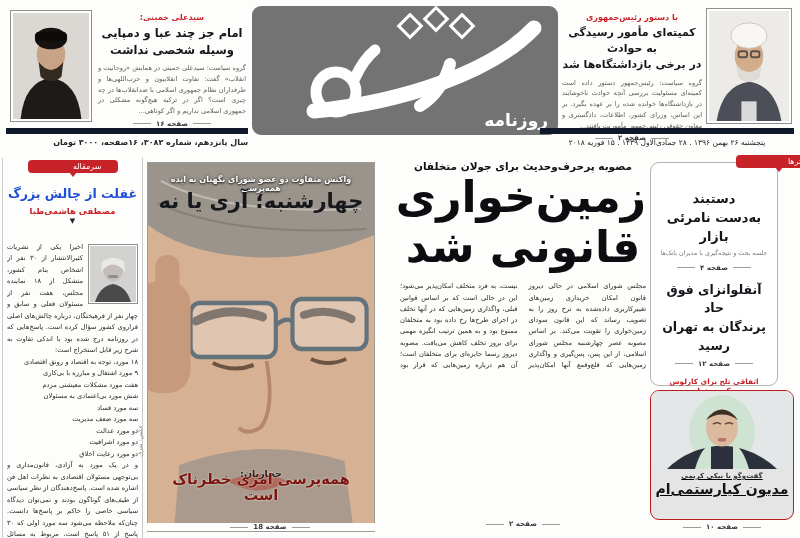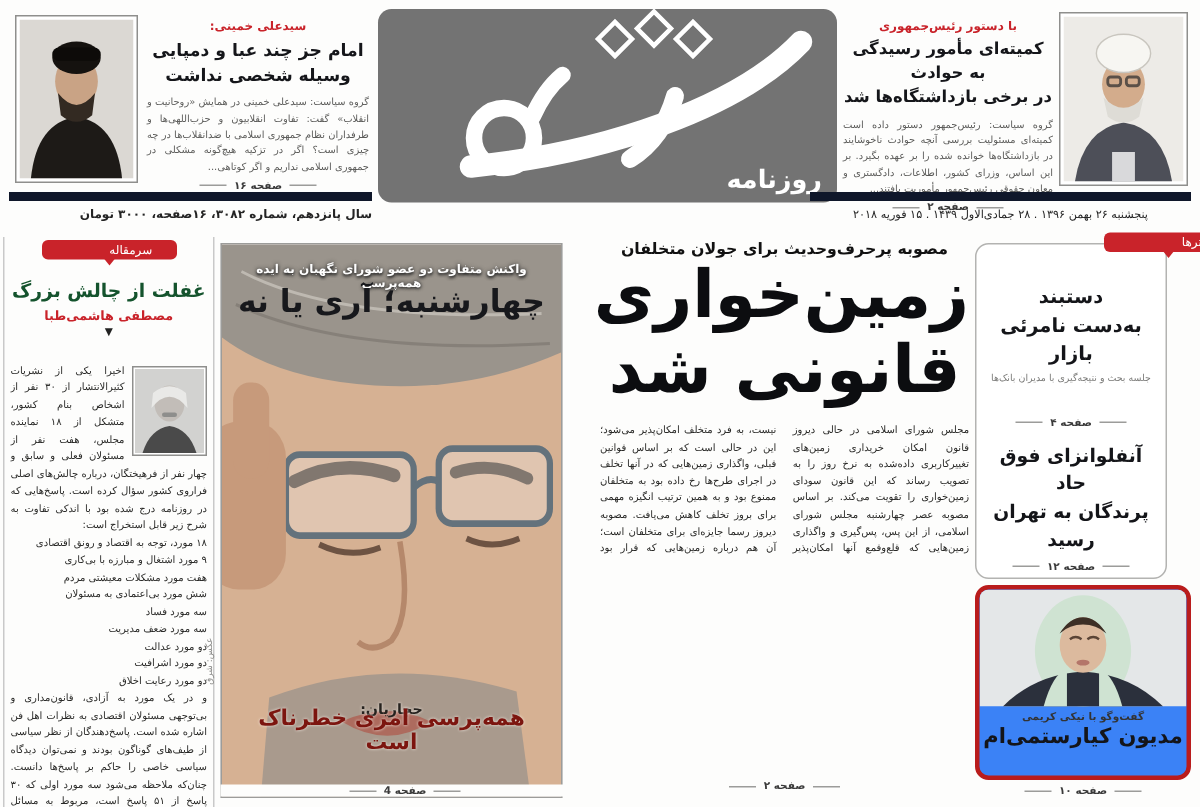--- a/index.html
+++ b/index.html
@@ -24,21 +24,21 @@
   
   .rtab{position:relative;background:#c9232a;color:#fff;font-size:8px;font-weight:normal;
         padding:2px 16px;border-radius:4px;}
   .rtab::after{content:"";position:absolute;left:50%;bottom:-4px;transform:translateX(-50%);
         border:4px solid transparent;border-top:5px solid #c9232a;border-bottom:0;}
   .pbadge{display:flex;align-items:center;justify-content:center;gap:5px;
         font-size:7px;font-weight:bold;color:#3a3a3a;}
   .pbadge::before,.pbadge::after{content:"";width:18px;height:1px;background:#9c9c9a;}
   
   #editorial{font-size:6.7px;}
-  #editorial .ed-title{font-size:12.5px;font-weight:800;color:#14532d;margin-top:13px;}
+  #editorial .ed-title{font-size:12.5px;font-weight:800;color:#1d4ed8;margin-top:13px;}
   #editorial .ed-author{font-size:8.5px;margin-top:5px;}
   #editorial .ed-arrow{font-size:7px;color:#222;margin-top:1px;}
   #editorial .ed-body{margin-top:5px;line-height:1.72;color:#2a2a28;}
   .ed-portrait{float:right;width:46px;height:56px;margin:2px 0 2px 5px;background:#fff;
         border:1px solid #8f8f8d;padding:1px;box-sizing:content-box;}
   .ed-portrait svg{display:block;width:100%;height:100%;}
   
   .card{border:1px solid #9c9c9a;box-sizing:border-box;overflow:hidden;background:#ddd;}
   .card svg.bgphoto{position:absolute;inset:0;width:100%;height:100%;}
   
@@ -46,21 +46,21 @@
   #lead-title{font-size:44px;font-weight:700;color:#0c0d10;line-height:1.14;letter-spacing:-1px;}
   #lead-body{column-count:2;column-gap:11px;font-size:6.7px;line-height:1.68;color:#282826;
         height:100px;overflow:hidden;margin-top:9px;}
   
   #hlbox{border:1px solid #b3b3b1;border-radius:9px;box-sizing:border-box;background:#fff;}
   .hl-title{font-size:13px;font-weight:900;color:#141519;line-height:1.45;}
   .hl-title2{font-size:12.5px;font-weight:900;color:#141519;line-height:1.5;}
   .hl-sub{font-size:6.3px;color:#787876;margin-top:2px;}
   .hl-kick{font-size:7.3px;margin-top:9px;}
   
-  #karimi-card{border:3px solid #b91c1c;border-radius:9px;box-sizing:border-box;background:#3b82f6;overflow:hidden;}
+  #karimi-card{border:1px solid #b91c1c;border-radius:9px;box-sizing:border-box;background:#e5e5e5;overflow:hidden;text-decoration:underline;}
   #karimi-card svg{display:block;width:100%;height:78px;}
   .kar-kick{font-size:7px;color:#333;font-weight:bold;margin-top:3px;}
   .kar-title{font-size:14px;font-weight:900;color:#141519;margin-top:1px;}
   
   .ref-kick{font-size:8px;font-weight:bold;color:#fff;
         text-shadow:0 0 3px #333,0 1px 2px #222;}
   .ref-title{font-size:21px;font-weight:900;color:#17181c;margin-top:2px;}
   .ref-speaker{font-size:9.5px;font-weight:800;color:#26221e;text-shadow:0 0 2px #f4ede6;}
   .ref-quote{font-size:14.5px;font-weight:900;color:#7c150f;text-shadow:0 0 2px #f4ede6;margin-top:20px;}
   .vcredit{writing-mode:vertical-rl;transform:rotate(180deg);font-size:6px;color:#8c8c8a;}
@@ -180,39 +180,39 @@
       <path d="M176,196 q18,8 38,0" stroke="#6d5343" stroke-width="4" fill="none"></path>
       <path d="M128,198 q9,48 -6,66 q-14,9 -24,1" stroke="#b5886b" stroke-width="4" fill="none"></path>
       <path d="M34,302 Q120,272 212,298 L222,368 H28 Z" fill="#a99a8d"></path>
       <path d="M86,318 q34,-14 64,0 q-30,19 -64,0 Z" fill="#ad6b5e"></path>
     </svg>
     <div class="abs ctr ref-kick" style="left:6px;right:6px;top:12px;">واکنش متفاوت دو عضو شورای نگهبان به ایده همه‌پرسی</div>
     <div class="abs ctr ref-title" style="left:6px;right:6px;top:24px;">چهارشنبه؛ آری یا نه</div>
     <div class="abs ctr ref-speaker" style="left:6px;right:6px;bottom:52px;">حجاریان:</div>
     <div class="abs ctr ref-quote" style="left:6px;right:6px;bottom:28px;">همه‌پرسی امری خطرناک است</div>
   </div>
-  <div class="abs pbadge" style="left:147px;top:523px;width:246px;background:#fdfdfc;">صفحه 4</div>
+  <div class="abs pbadge" style="left:147px;top:523px;width:246px;background:#fdfdfc;">صفحه 18</div>
   <div class="abs vcredit" style="left:136px;top:425px;">عکس: شرق</div>
 
   <div class="abs" style="left:400px;top:160px;width:246px;">
     <div id="lead-kicker" class="ctr">مصوبه پرحرف‌وحدیث برای جولان متخلفان</div>
     <div id="lead-title" class="ctr pre">زمین‌خواری
 قانونی شد</div>
     <div id="lead-body" class="jst">مجلس شورای اسلامی در حالی دیروز قانون امکان خریداری زمین‌های تغییرکاربری داده‌شده به نرخ روز را به تصویب رساند که این قانون سودای زمین‌خواری را تقویت می‌کند. بر اساس مصوبه عصر چهارشنبه مجلس شورای اسلامی، از این پس، پس‌گیری و واگذاری زمین‌هایی که قلع‌وقمع آنها امکان‌پذیر نیست، به فرد متخلف امکان‌پذیر می‌شود؛ این در حالی است که بر اساس قوانین قبلی، واگذاری زمین‌هایی که در آنها تخلف در اجرای طرح‌ها رخ داده بود به متخلفان ممنوع بود و به همین ترتیب انگیزه مهمی برای بروز تخلف کاهش می‌یافت. مصوبه دیروز رسما جایزه‌ای برای متخلفان است؛ آن هم درباره زمین‌هایی که قرار بود هرساله بخشی از اراضی ملی با اولویت اجرای طرح‌های کشاورزی و با هدف تأمین غذای کشور در اختیار افراد قرار گیرند.   ادامه در صفحه ۴</div>
   </div>
 
   <div class="abs pbadge" style="left:400px;top:520px;width:246px;background:#fdfdfc;">صفحه ۲</div>
 
   <div id="hlbox" class="abs" style="left:650px;top:162px;width:128px;height:224px;">
     <div class="rtab abs" style="width:54px;left:45px;top:-8px;">تیترها</div>
     <div style="padding:14px 4px 0 4px;display:flex;flex-direction:column;height:206px;box-sizing:border-box;">
       <div class="hl-title ctr pre">دستبند
 به‌دست نامرئی بازار</div>
       <div class="hl-sub ctr">جلسه بحث و نتیجه‌گیری با مدیران بانک‌ها</div>
-      <div class="pbadge" style="margin-top:22px;">صفحه ۴</div>
+      <div class="pbadge" style="margin-top:8px;">صفحه ۴</div>
       <div class="hl-title2 ctr pre" style="margin-top:9px;">آنفلوانزای فوق حاد
 پرندگان به تهران رسید</div>
       <div class="pbadge" style="margin-top:4px;">صفحه ۱۲</div>
       <div class="hl-kick ctr kicker-red">اتفاقی تلخ برای کارلوس کی‌روش!</div>
       <div class="hl-title2 ctr pre">زنگ خطر برای تیم ملی
 به صدا درآمد</div>
       <div class="pbadge" style="margin-top:auto;margin-bottom:2px;">صفحه ۱۴</div>
     </div>
   </div>
 

